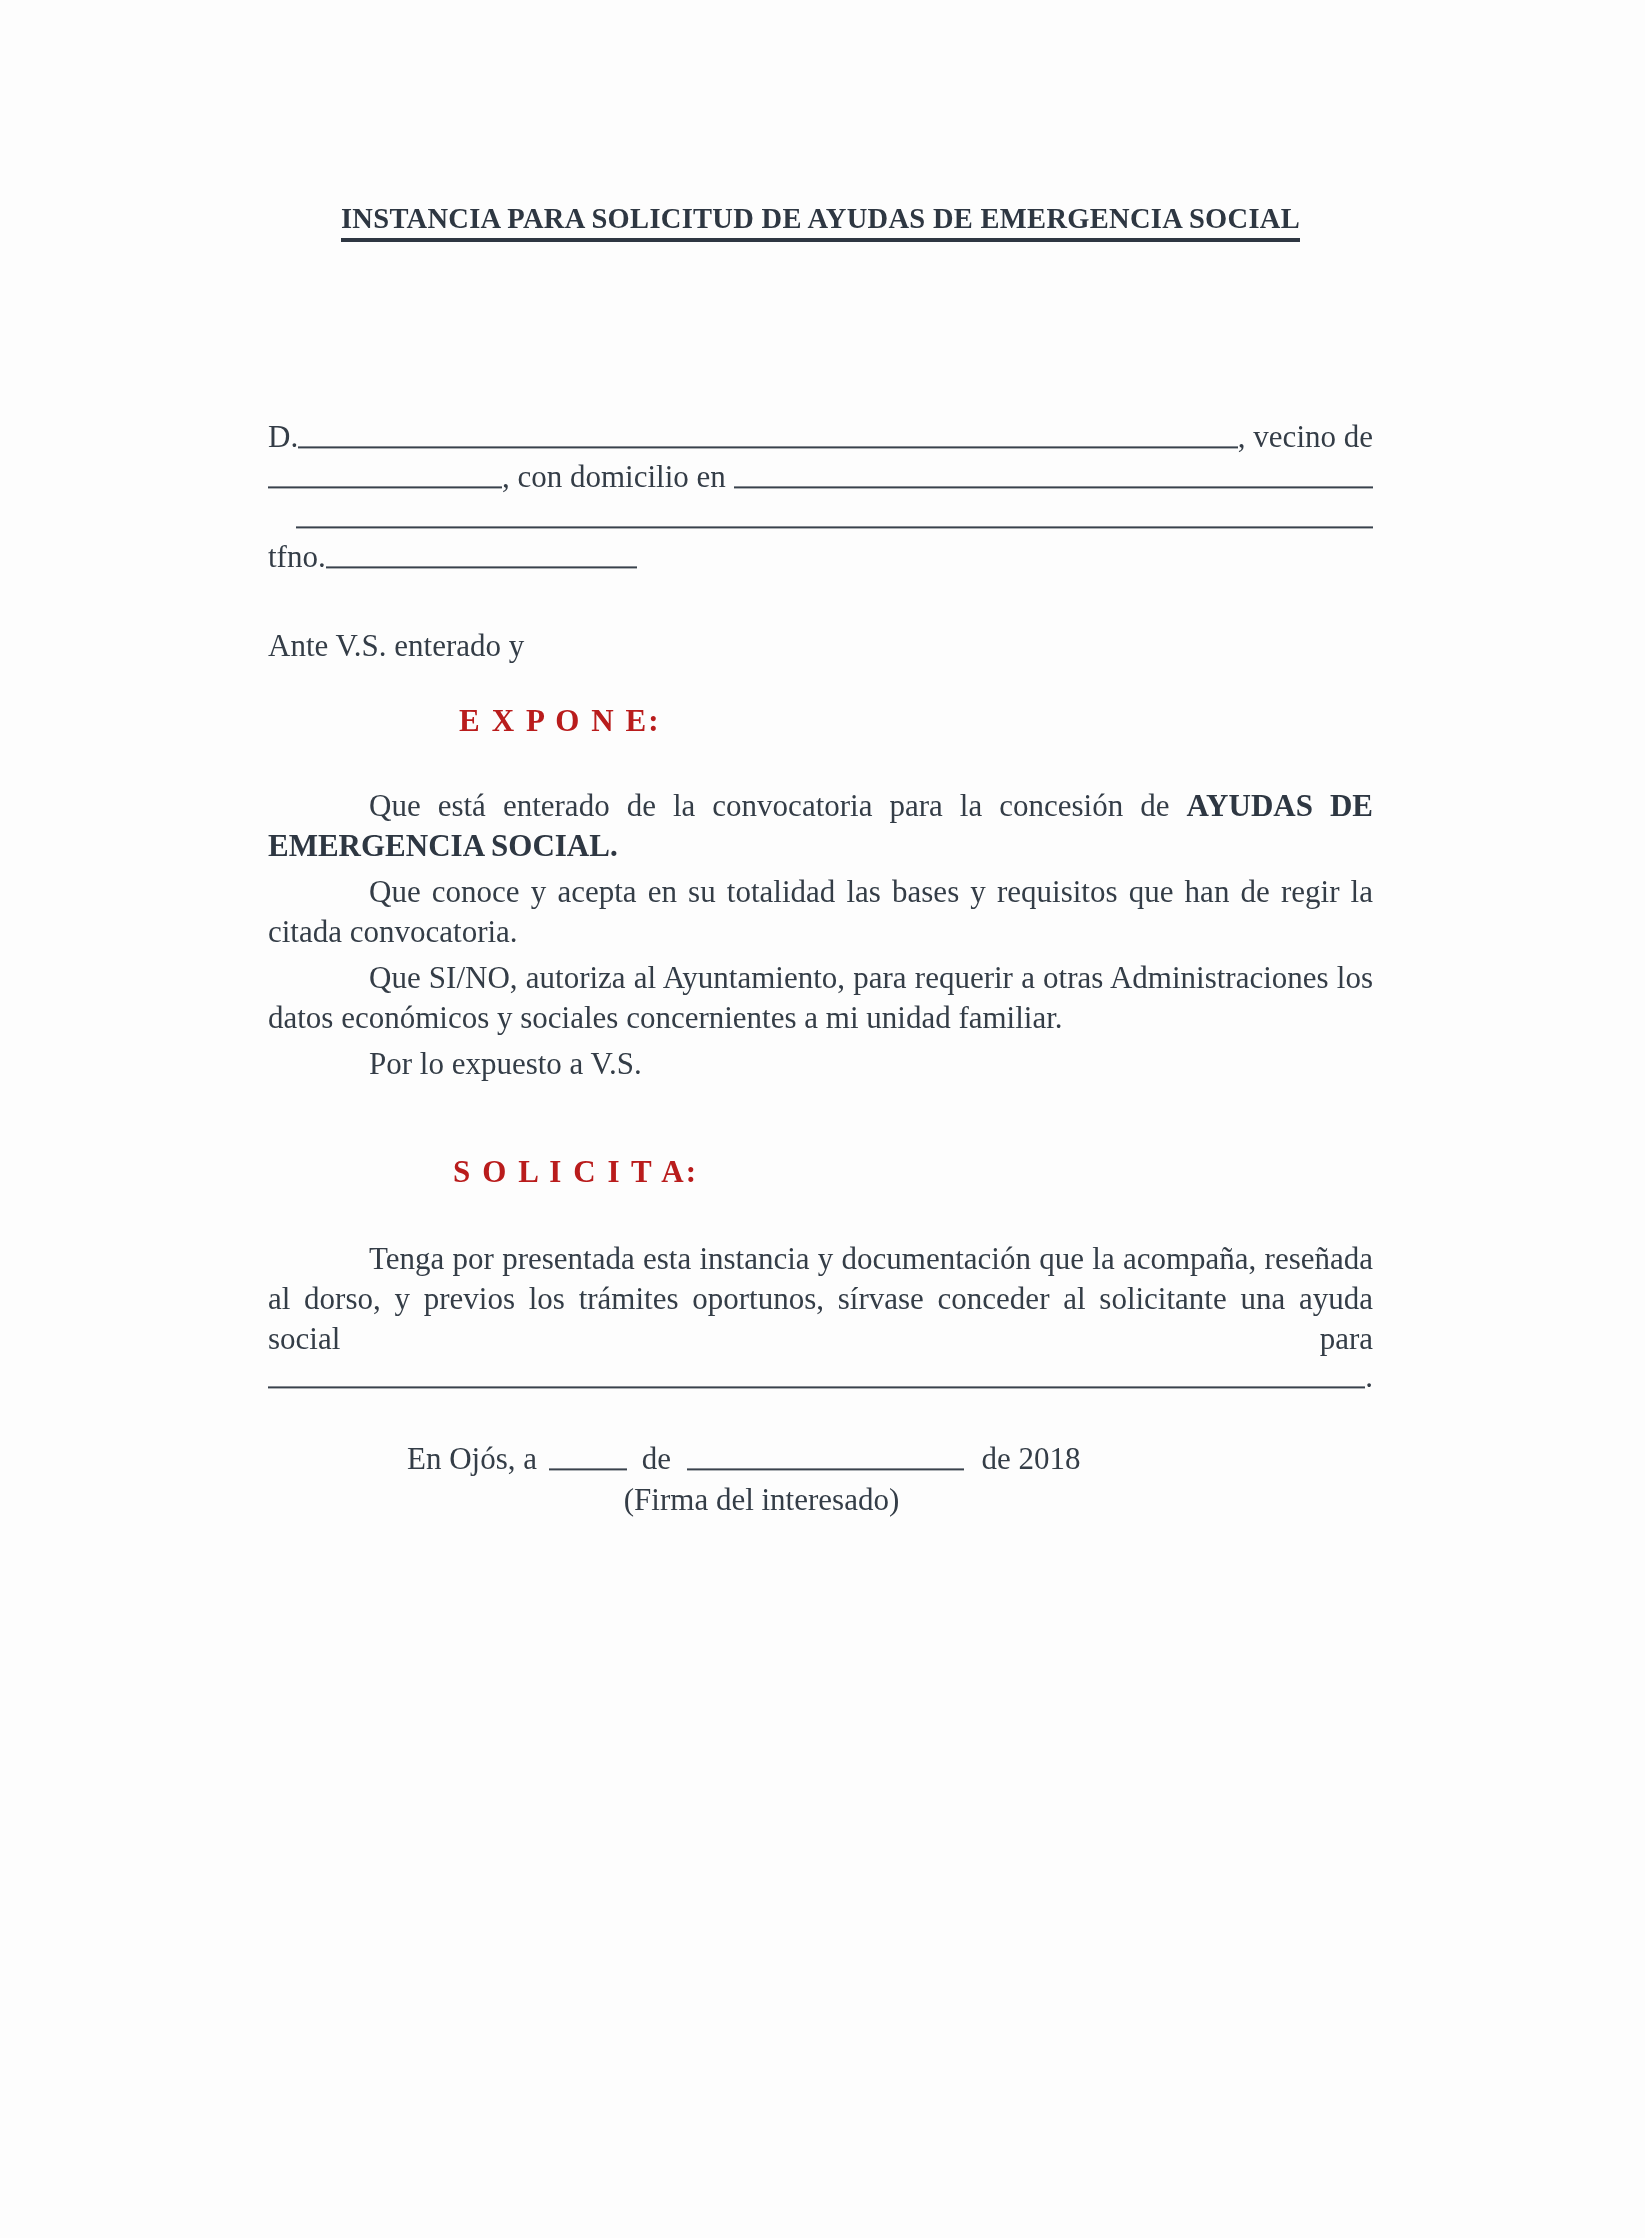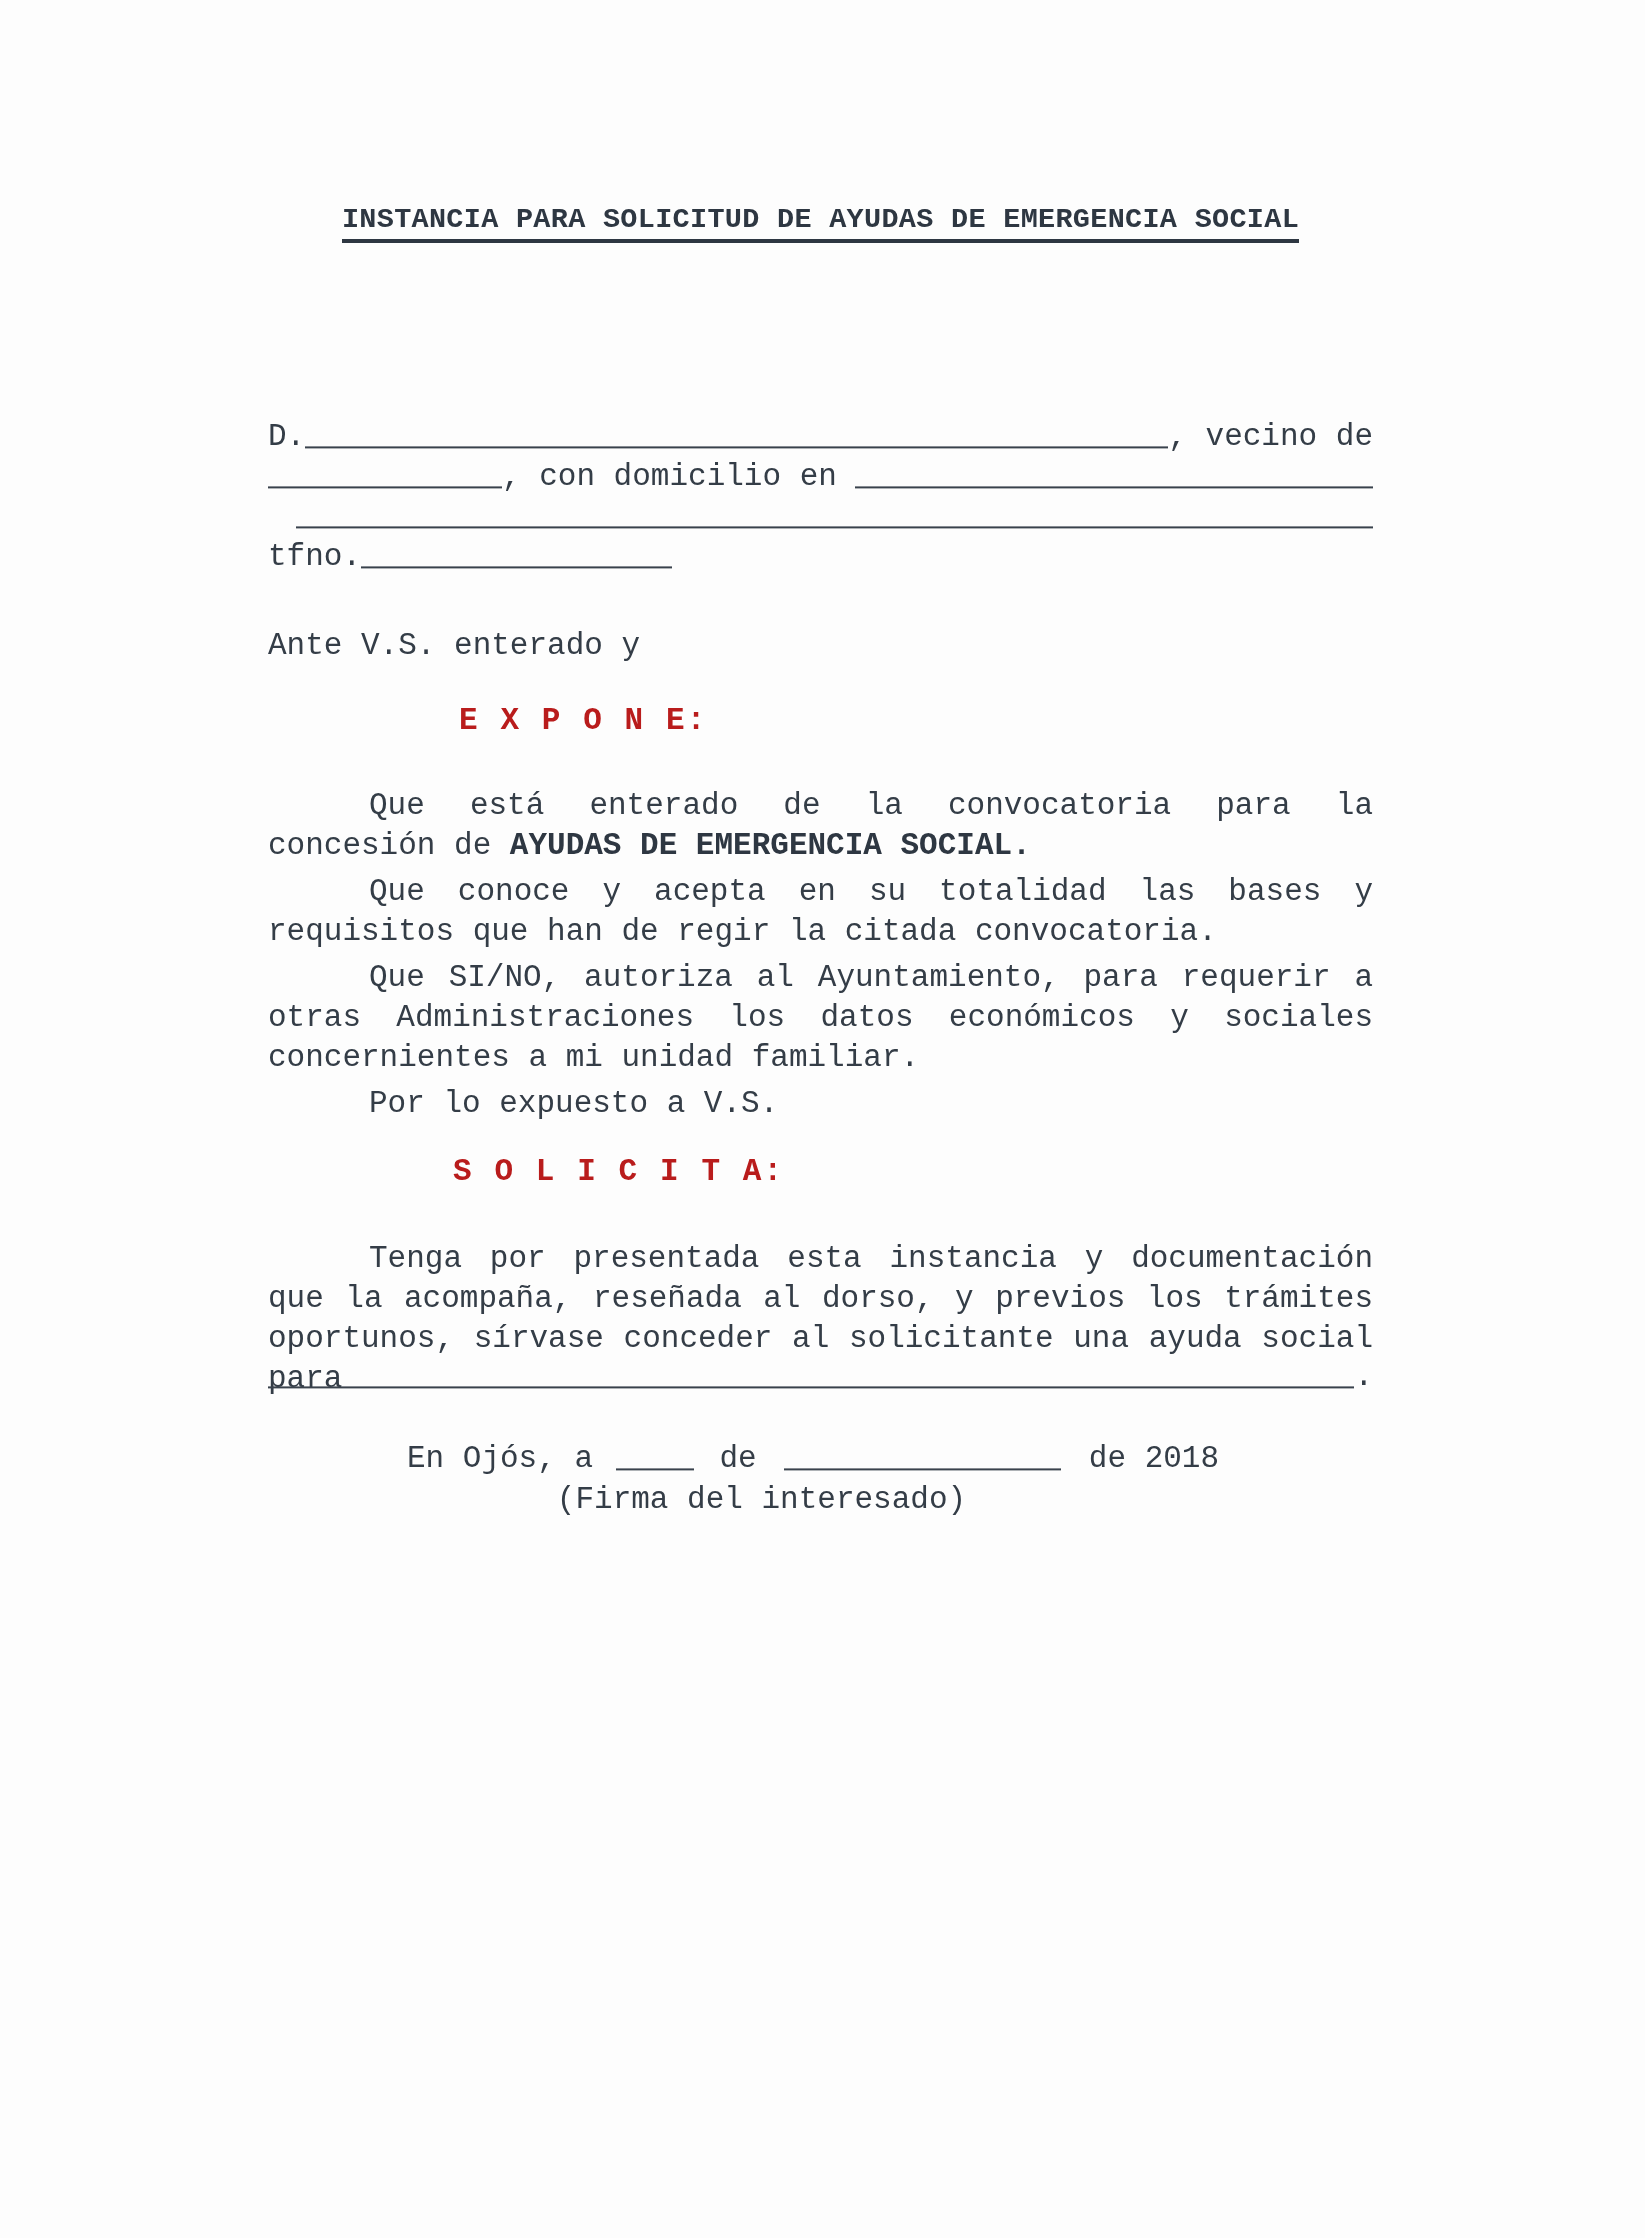--- a/index.html
+++ b/index.html
@@ -2,21 +2,21 @@
 <html style="font-size:11px"><head>
 <meta charset="utf-8">
 <style>
   * { box-sizing: border-box; }
   html, body { margin: 0; padding: 0; background: #fdfdfd; }
   .page {
     position: relative;
     width: 1646px;
     height: 1625px;
     background: #fdfdfd;
-    font-family: Liberation Mono, monospace;
+    font-family: Liberation Serif, serif;
     color: #343d47;
     overflow: hidden;
   }
   .abs { position: absolute; }
 
   
   .title-wrap {
     top: 203px; left: 268px; width: 1105px;
     text-align: center;
   }

